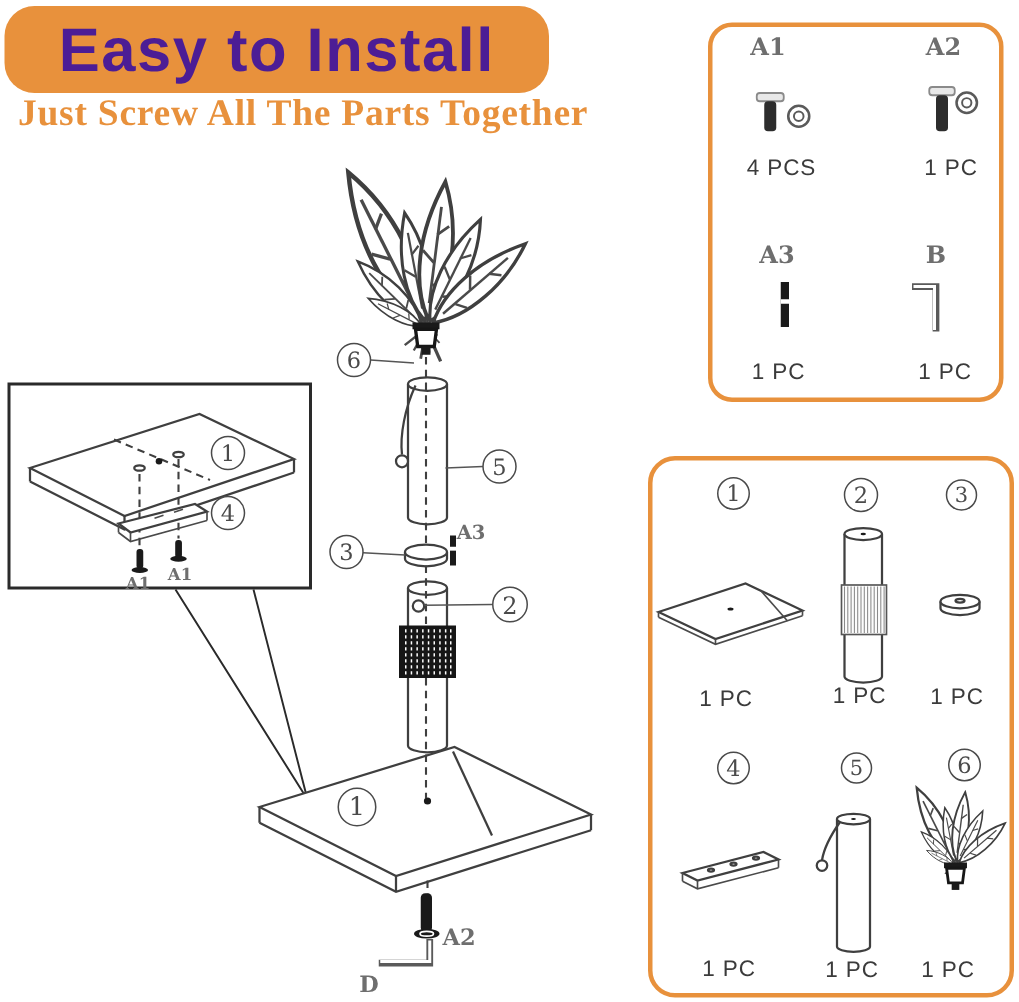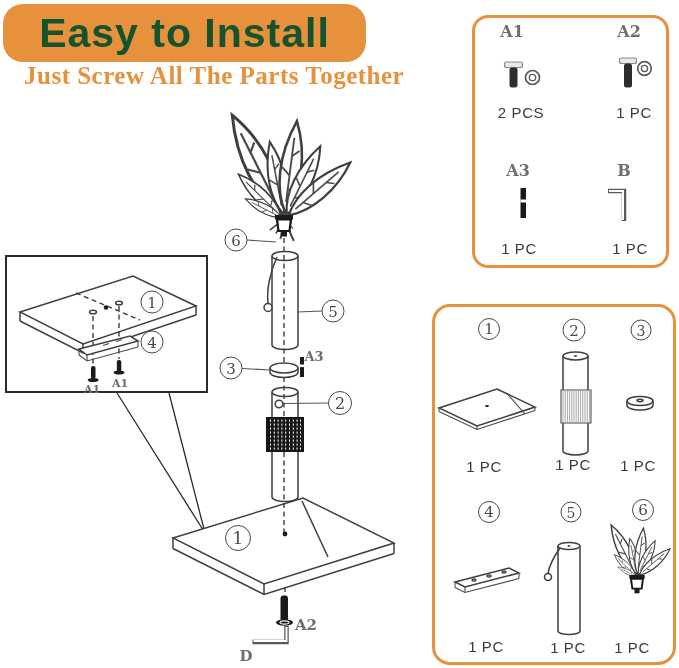--- a/index.html
+++ b/index.html
@@ -7,25 +7,25 @@
     width:679px;height:668px;position:relative;background:#fff;overflow:hidden;
     font-family:"Liberation Sans",sans-serif;
   }
   .abs{position:absolute;}
   .ctr{transform:translate(-50%,-50%);white-space:nowrap;}
   .banner{
     left:3px;top:4px;width:363px;height:58px;background:var(--accent);
     border-radius:20px;display:flex;align-items:center;justify-content:center;
   }
   .banner h1{
-    margin:0;color:#14532d;font-size:41px;font-weight:bold;letter-spacing:1px;
+    margin:0;color:#4c1d95;font-size:41px;font-weight:bold;letter-spacing:1px;
     font-family:"Liberation Sans",sans-serif;
   }
   .subtitle{
-    left:24px;top:64px;width:460px;color:var(--accent);
+    left:12px;top:64px;width:460px;color:var(--accent);
     font-family:"Liberation Serif",serif;font-weight:700;font-size:25px;
     line-height:23px;letter-spacing:0.5px;
   }
   .obox{border:3px solid var(--accent);background:transparent;}
   .box-hw{left:472px;top:15px;width:191px;height:247px;border-radius:16px;}
   .box-parts{left:432px;top:304px;width:238px;height:355px;border-radius:18px;}
   .insetbox{left:5px;top:255px;width:199px;height:134px;border:2px solid #2a2a2a;}
   .lbl{font-family:"DejaVu Serif",serif;color:var(--label);font-weight:bold;}
   .qty{
     font-family:"Liberation Sans",sans-serif;color:var(--text);
@@ -242,21 +242,21 @@
 <div class="abs subtitle">
   <div>Just Screw All The Parts Together</div>
 </div>
 
 <div class="abs insetbox"></div>
 <div class="abs obox box-hw"></div>
 <div class="abs obox box-parts"></div>
 
 <div class="abs ctr lbl" style="left:512px;top:31px;font-size:16px;">A1</div>
 <div class="abs ctr lbl" style="left:629px;top:31px;font-size:16px;">A2</div>
-<div class="abs ctr qty" style="left:521px;top:112px;">2 PCS</div>
+<div class="abs ctr qty" style="left:521px;top:112px;">4 PCS</div>
 <div class="abs ctr qty" style="left:634px;top:112px;">1 PC</div>
 <div class="abs ctr lbl" style="left:518px;top:170px;font-size:16px;">A3</div>
 <div class="abs ctr lbl" style="left:624px;top:170px;font-size:16px;">B</div>
 <div class="abs ctr qty" style="left:519px;top:248px;">1 PC</div>
 <div class="abs ctr qty" style="left:630px;top:248px;">1 PC</div>
 
 <div class="abs ctr circ" style="left:489px;top:329px;width:22px;height:22px;font-size:15px;">1</div>
 <div class="abs ctr circ" style="left:574px;top:330px;width:23px;height:23px;font-size:15px;">2</div>
 <div class="abs ctr circ" style="left:641px;top:330px;width:21px;height:21px;font-size:14px;">3</div>
 <div class="abs ctr circ" style="left:489px;top:512px;width:22px;height:22px;font-size:15px;">4</div>

